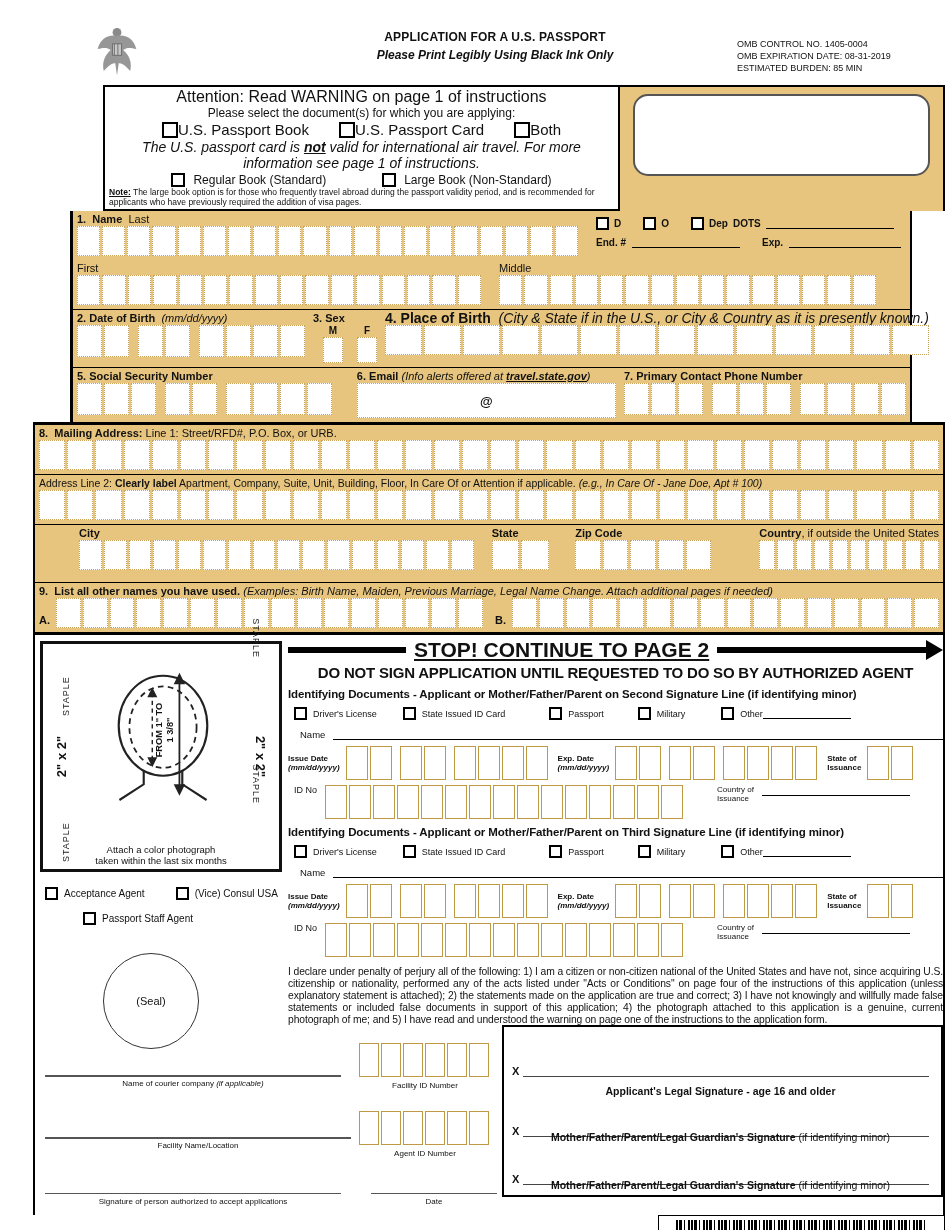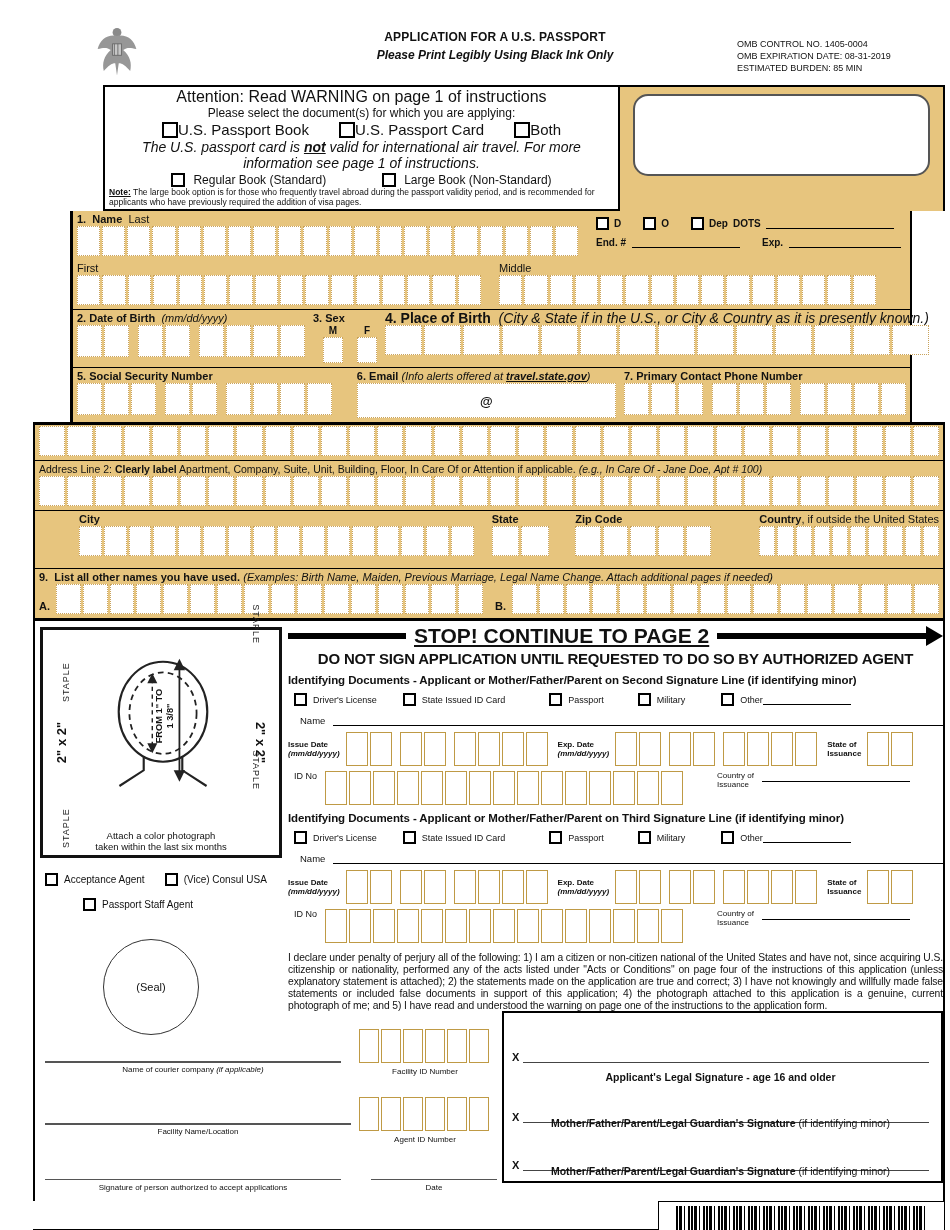--- a/index.html
+++ b/index.html
@@ -383,20 +383,21 @@
               <span class="cell"></span>
               <span class="cell"></span>
             </span>
           </div>
       </div>
     </div>
   </div>
 
   <div class="g89">
     <div class="grow">
+      <div class="slbl"><span class="b">8.</span>&nbsp; <span class="b">Mailing Address:</span> <span>Line 1: Street/RFD#, P.O. Box, or URB.</span></div>
       <div class="gcells">
           <span class="cell"></span>
           <span class="cell"></span>
           <span class="cell"></span>
           <span class="cell"></span>
           <span class="cell"></span>
           <span class="cell"></span>
           <span class="cell"></span>
           <span class="cell"></span>
           <span class="cell"></span>
@@ -585,21 +586,21 @@
         <text x="104" y="86" font-size="13" font-weight="bold" fill="#111" text-anchor="middle" transform="rotate(-90 104 86)">FROM 1" TO</text>
         <text x="119" y="86" font-size="13" font-weight="bold" fill="#111" text-anchor="middle" transform="rotate(-90 119 86)">1 3/8"</text>
       </svg>
       <div class="photo-cap">
         <div>Attach a color photograph</div>
         <div>taken within the last six months</div>
       </div>
     </div>
 
     <div class="agentcbs">
-      <div style="display:flex;gap:20px">
+      <div style="display:flex;gap:31px">
         <div class="agr">
             <span class="cb"></span>
             <span>Acceptance Agent</span>
           </div>
         <div class="agr">
             <span class="cb"></span>
             <span>(Vice) Consul USA</span>
           </div>
       </div>
       <div class="agr agr2">

